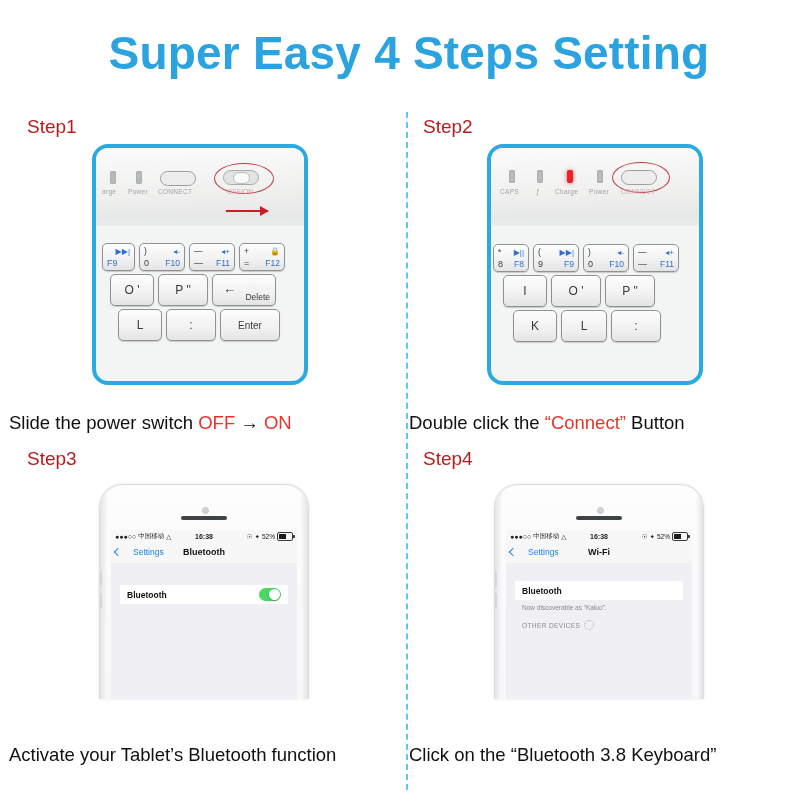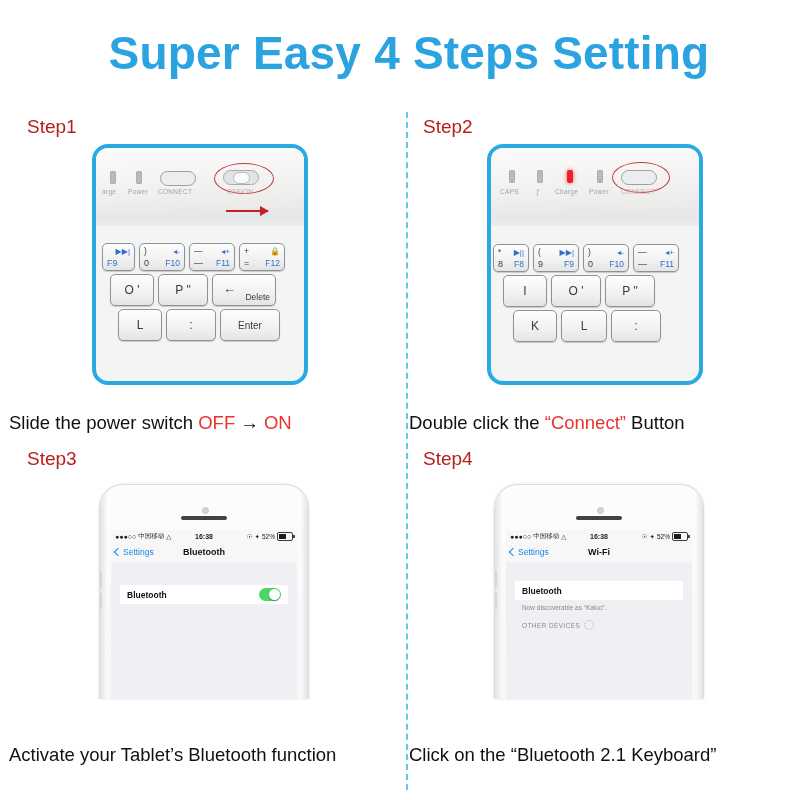--- a/index.html
+++ b/index.html
@@ -166,21 +166,21 @@
     display:inline-block;width:14px;height:6.5px;border:1px solid #3a3a3c;
     border-radius:2px;position:relative;
   }
   .batt::after{content:"";position:absolute;right:-3px;top:1.6px;width:1.6px;height:3px;background:#3a3a3c;border-radius:0 1px 1px 0;}
   .batt i{position:absolute;left:1px;top:1px;bottom:1px;width:7px;background:#1c1c1e;display:block;}
   .navbar{
     position:absolute;left:0;top:13px;width:100%;height:20px;
     background:#f7f7f8;border-bottom:.7px solid #d2d2d4;
   }
   .nav-back{
-    position:absolute;left:4px;top:4px;display:flex;align-items:center;gap:2px;
+    position:absolute;left:4px;top:4px;display:flex;align-items:center;gap:12px;
     color:#1a84e8;font-size:8.5px;text-align:right;
   }
   .chev{display:inline-block;width:5px;height:5px;border-left:1.4px solid #1a84e8;border-bottom:1.4px solid #1a84e8;transform:rotate(45deg);}
   .nav-title{
     position:absolute;left:0;top:4px;width:100%;text-align:center;
     font-size:9px;font-weight:bold;color:#111;
   }
   .list-area{position:absolute;left:0;top:33px;width:100%;bottom:0;background:#efeff4;}
   .cell{
     position:absolute;left:9px;right:9px;height:19px;
@@ -469,17 +469,17 @@
           <div class="sub-note" style="top:41px;">Now discoverable as “Kaluo”.</div>
           <div class="group-hdr" style="top:57px;">
             <span>OTHER DEVICES</span>
             <span class="spinner"></span>
           </div>
         </div>
       </div>
     </div>
 
     <div class="caption">
-      <span>Click on the “Bluetooth 2.1 Keyboard”</span>
+      <span>Click on the “Bluetooth 3.8 Keyboard”</span>
     </div>
   </div>
 
 </div>
 
 </body></html>

